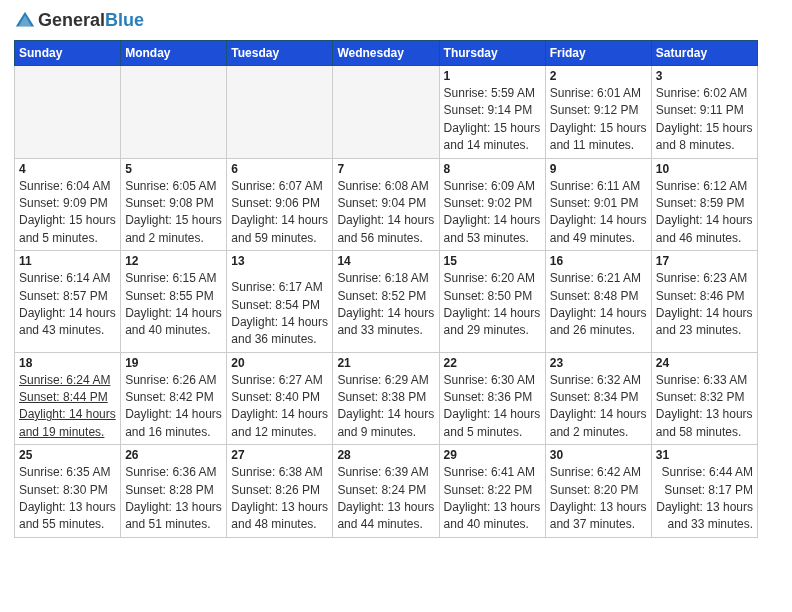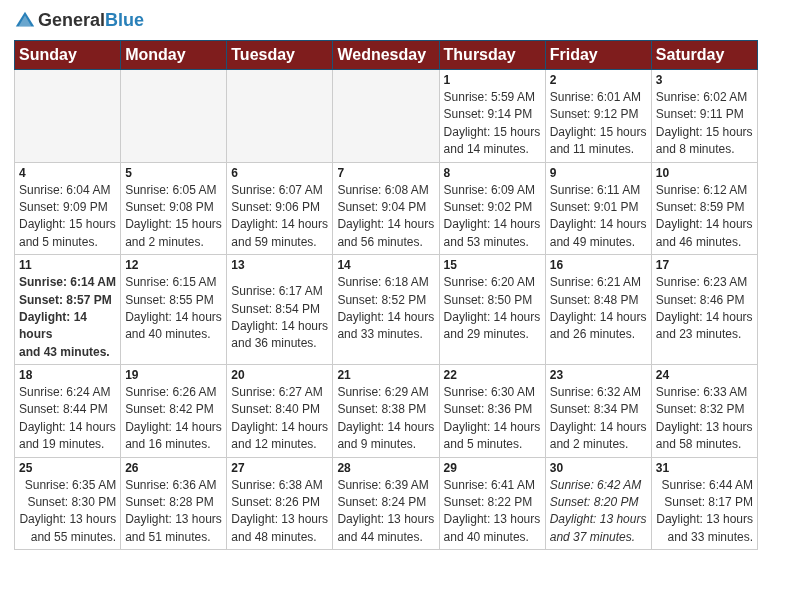--- a/index.html
+++ b/index.html
@@ -47,26 +47,26 @@
     .location {
       font-size: 13px;
       color: #444;
     }
     .calendar {
       width: 100%;
       border-collapse: collapse;
       font-size: 10.5px;
     }
     .calendar thead tr th {
-      background: #7f1d1d;
+      background: #1d4ed8;
       color: #fff;
       padding: 5px 4px;
       text-align: left;
       font-weight: bold;
-      font-size: 16px;
+      font-size: 12px;
       border: 1px solid #1a5276;
       margin-left: 48px;
     }
     .calendar tbody tr td {
       border: 1px solid #ccc;
       vertical-align: top;
       padding: 3px 4px;
       width: calc(100% / 7);
       height: 82px;
       background: #fff;
@@ -190,21 +190,21 @@
             <span class="day-number">10</span>
             <div class="day-info" style="white-space: pre-line;">Sunrise: 6:12 AM
 Sunset: 8:59 PM
 Daylight: 14 hours
 and 46 minutes.</div>
           </td>
         </tr>
         <tr>
           <td>
             <span class="day-number">11</span>
-            <div class="day-info" style="white-space: pre-line; font-weight: bold;">Sunrise: 6:14 AM
+            <div class="day-info" style="white-space: pre-line;">Sunrise: 6:14 AM
 Sunset: 8:57 PM
 Daylight: 14 hours
 and 43 minutes.</div>
           </td>
           <td>
             <span class="day-number">12</span>
             <div class="day-info" style="white-space: pre-line;">Sunrise: 6:15 AM
 Sunset: 8:55 PM
 Daylight: 14 hours
 and 40 minutes.</div>
@@ -241,21 +241,21 @@
             <span class="day-number">17</span>
             <div class="day-info" style="white-space: pre-line;">Sunrise: 6:23 AM
 Sunset: 8:46 PM
 Daylight: 14 hours
 and 23 minutes.</div>
           </td>
         </tr>
         <tr>
           <td>
             <span class="day-number">18</span>
-            <div class="day-info" style="white-space: pre-line;">Sunrise: 6:24 AM
+            <div class="day-info" style="white-space: pre-line; text-decoration: underline;">Sunrise: 6:24 AM
 Sunset: 8:44 PM
 Daylight: 14 hours
 and 19 minutes.</div>
           </td>
           <td>
             <span class="day-number">19</span>
             <div class="day-info" style="white-space: pre-line;">Sunrise: 6:26 AM
 Sunset: 8:42 PM
 Daylight: 14 hours
 and 16 minutes.</div>
@@ -292,21 +292,21 @@
             <span class="day-number">24</span>
             <div class="day-info" style="white-space: pre-line;">Sunrise: 6:33 AM
 Sunset: 8:32 PM
 Daylight: 13 hours
 and 58 minutes.</div>
           </td>
         </tr>
         <tr>
           <td>
             <span class="day-number">25</span>
-            <div class="day-info" style="white-space: pre-line; text-align: right;">Sunrise: 6:35 AM
+            <div class="day-info" style="white-space: pre-line;">Sunrise: 6:35 AM
 Sunset: 8:30 PM
 Daylight: 13 hours
 and 55 minutes.</div>
           </td>
           <td>
             <span class="day-number">26</span>
             <div class="day-info" style="white-space: pre-line;">Sunrise: 6:36 AM
 Sunset: 8:28 PM
 Daylight: 13 hours
 and 51 minutes.</div>
@@ -327,21 +327,21 @@
           </td>
           <td>
             <span class="day-number">29</span>
             <div class="day-info" style="white-space: pre-line;">Sunrise: 6:41 AM
 Sunset: 8:22 PM
 Daylight: 13 hours
 and 40 minutes.</div>
           </td>
           <td>
             <span class="day-number">30</span>
-            <div class="day-info" style="white-space: pre-line; font-style: italic;">Sunrise: 6:42 AM
+            <div class="day-info" style="white-space: pre-line;">Sunrise: 6:42 AM
 Sunset: 8:20 PM
 Daylight: 13 hours
 and 37 minutes.</div>
           </td>
           <td>
             <span class="day-number">31</span>
             <div class="day-info" style="white-space: pre-line; text-align: right;">Sunrise: 6:44 AM
 Sunset: 8:17 PM
 Daylight: 13 hours
 and 33 minutes.</div>

